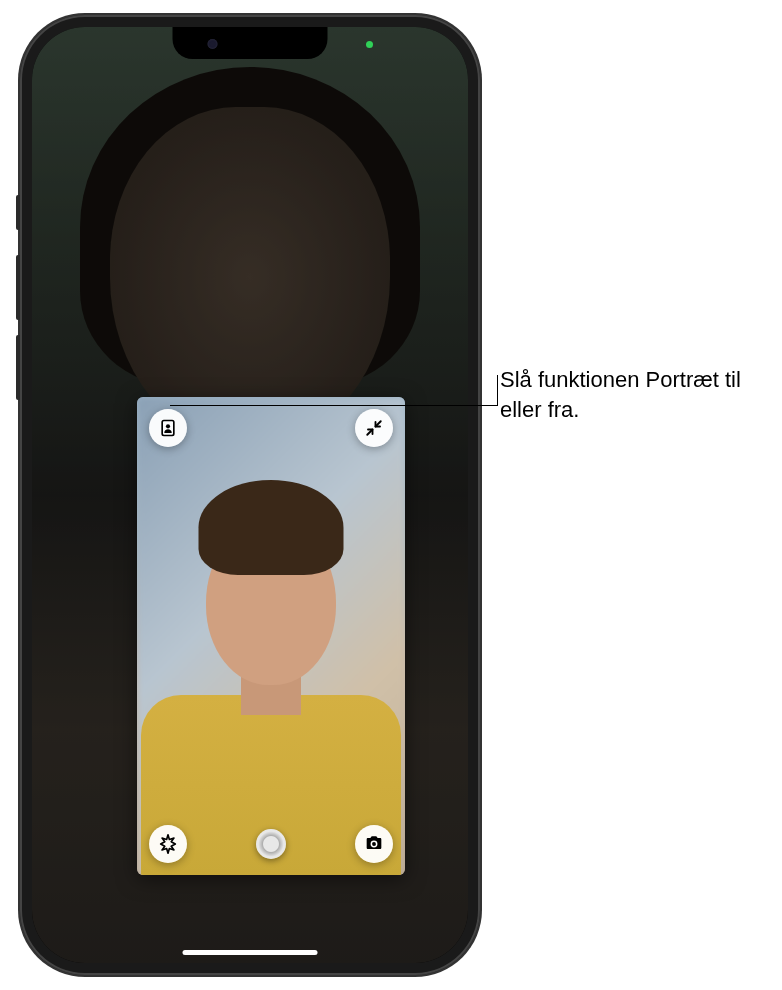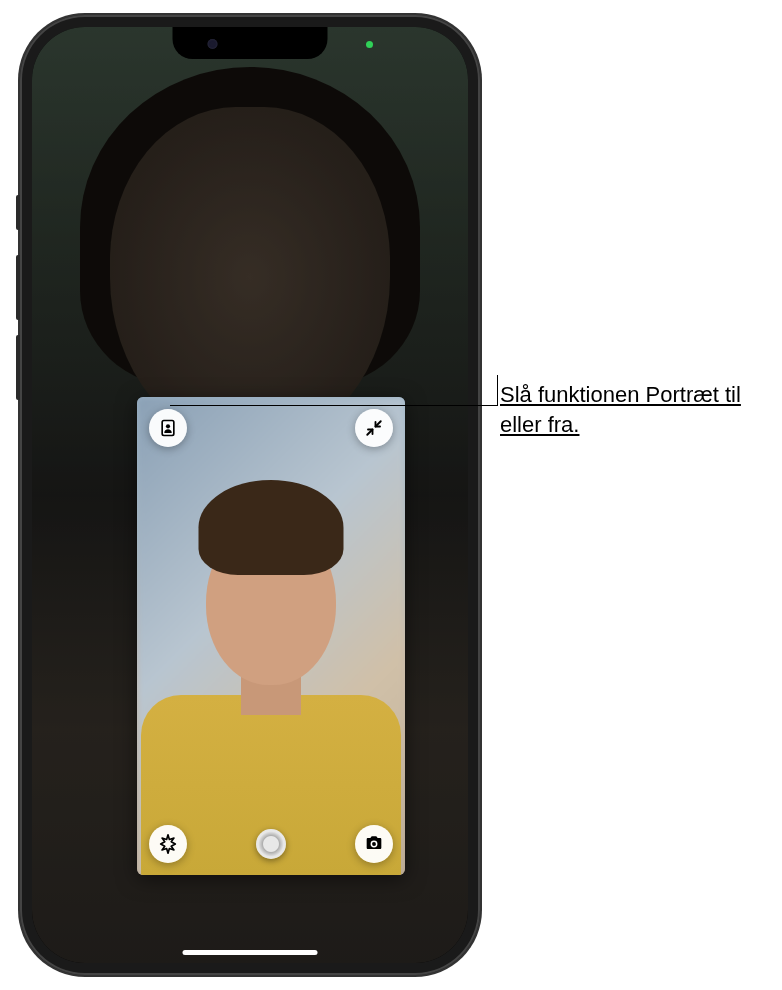--- a/index.html
+++ b/index.html
@@ -228,23 +228,22 @@
       width: 135px;
       height: 5px;
       background: #fff;
       border-radius: 3px;
       z-index: 50;
     }
 
     .callout {
       position: absolute;
       left: 500px;
-      top: 380px;
+      top: 365px;
       width: 270px;
-      text-decoration: underline;
     }
 
     .callout-text {
       font-size: 22px;
       line-height: 1.35;
       color: #000;
     }
 
     .callout-line {
       position: absolute;

